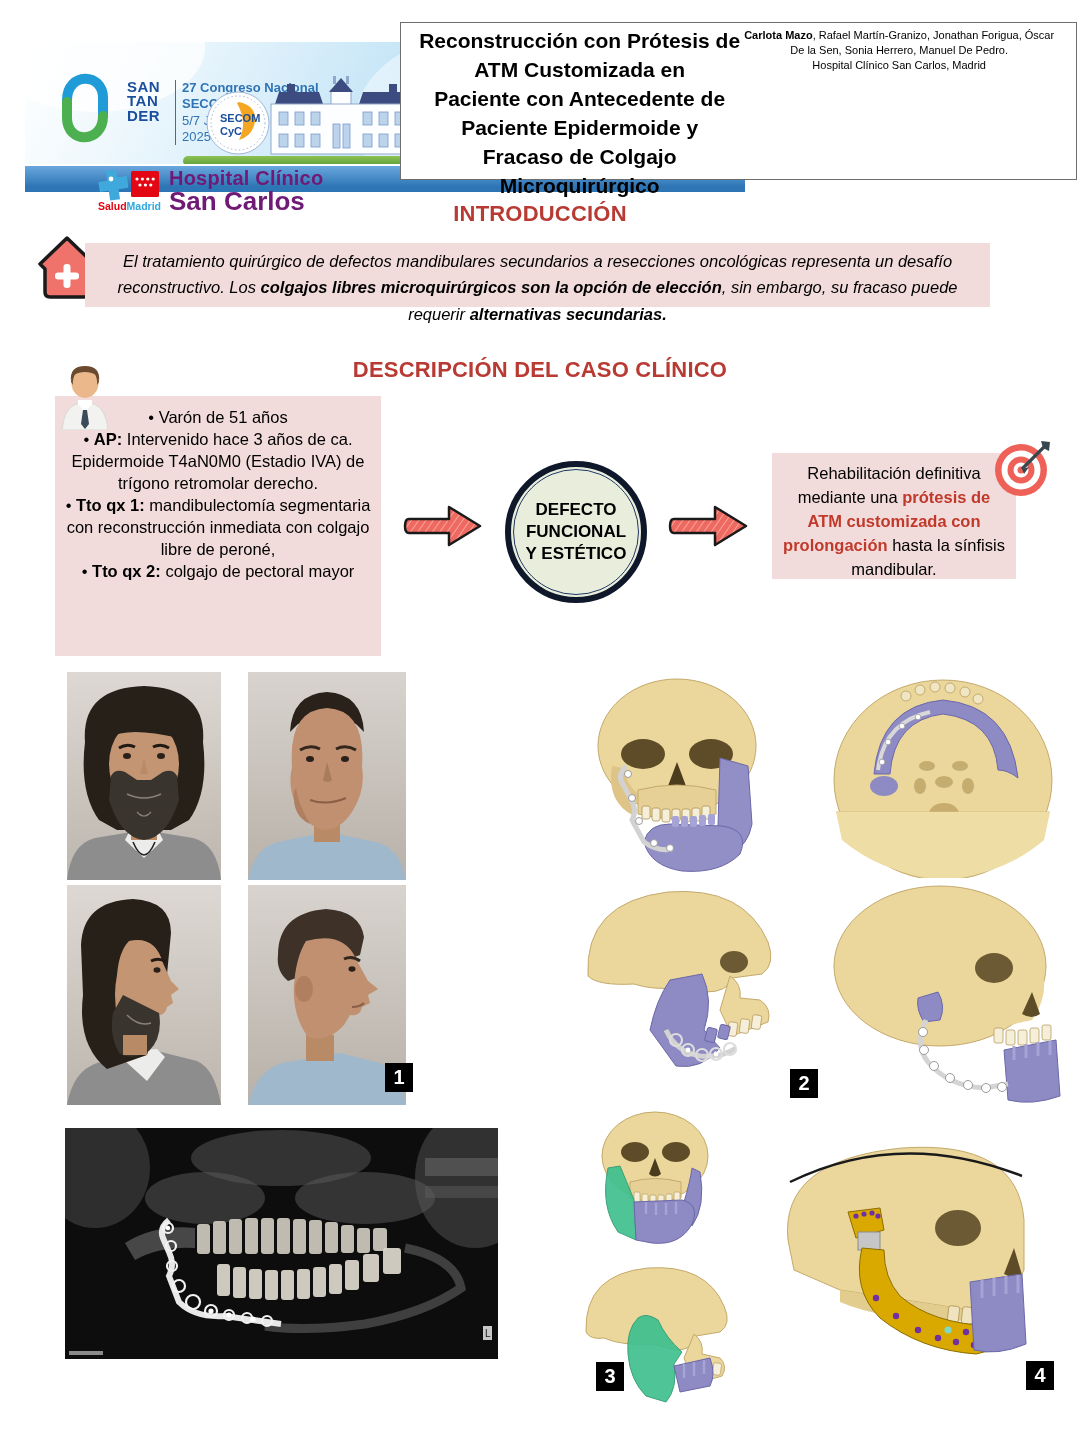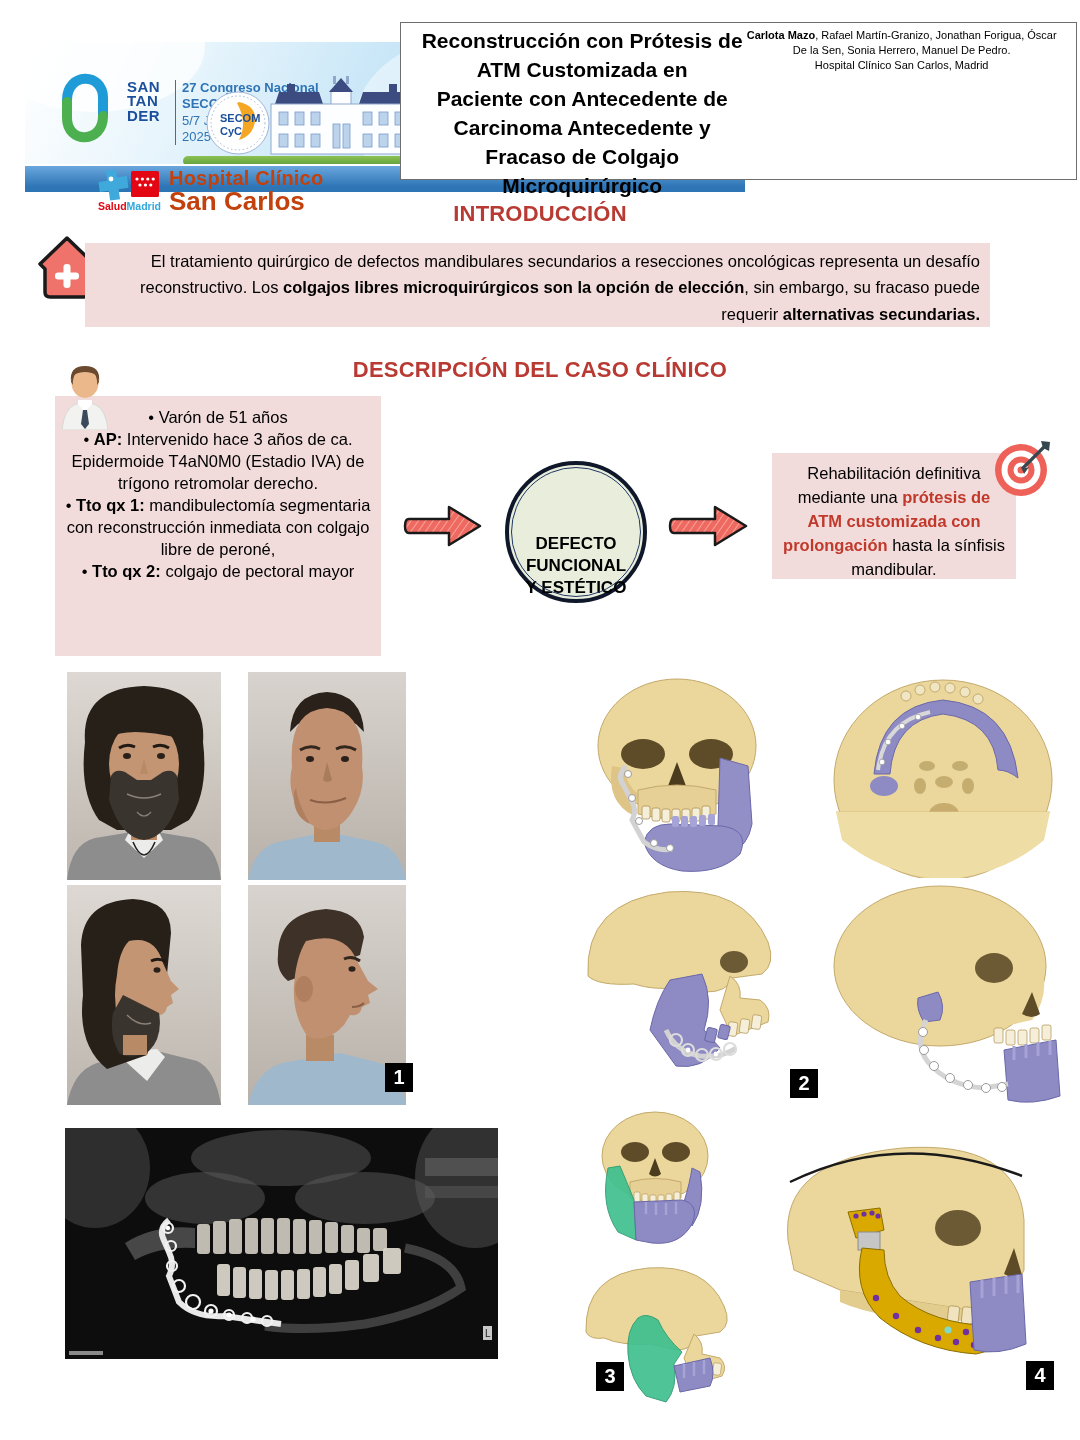--- a/index.html
+++ b/index.html
@@ -20,42 +20,42 @@
   .congress-txt b{font-weight:bold;}
 
   
   .titlebox{left:400px;top:22px;width:677px;height:158px;background:#fff;border:1.5px solid #6e6e6e;
             display:flex;flex-direction:row;justify-content:center;text-align:center;padding:4px 18px;box-sizing:border-box;}
   .title-main{font-weight:bold;font-size:21px;line-height:1.38;}
   .authors{font-size:11px;line-height:1.35;margin-top:1px;}
 
   
   .hosp{left:98px;top:168px;display:flex;align-items:flex-start;gap:7px;}
-  .hosp-txt{line-height:1;color:#c2410c;font-weight:bold;}
+  .hosp-txt{line-height:1;color:#701a75;font-weight:bold;}
   .hosp-l1{font-size:20px;letter-spacing:.2px;}
   .hosp-l2{font-size:26px;margin-top:0;}
   .saludmadrid{font-size:10.5px;font-weight:bold;margin-top:-2px;}
   .salud{color:#e30613;}.madrid{color:#2fa8dc;}
 
   
   .red-heading{color:#b83a33;font-weight:bold;font-size:22px;text-align:center;letter-spacing:.2px;}
 
   
   .pinkbox{background:#f2dcdb;box-sizing:border-box;}
-  .introbox{left:85px;top:243px;width:905px;height:84px;font-size:16.5px;line-height:1.6;
-            text-align:right;padding:5px 10px;}
+  .introbox{left:85px;top:243px;width:905px;height:64px;font-size:16.5px;line-height:1.6;
+            text-align:center;padding:5px 10px;font-style:italic;}
   .casebox{left:55px;top:396px;width:326px;height:260px;font-size:16.5px;line-height:1.33;
            text-align:center;padding:11px 6px 0 6px;}
   .outcomebox{left:772px;top:453px;width:244px;height:126px;font-size:16.5px;line-height:1.45;
               text-align:center;padding:9px 8px;}
   .redbold{color:#c0392b;font-weight:bold;}
 
   
   .defect-circle{left:505px;top:461px;width:142px;height:142px;border-radius:50%;
-      background:#e9eddc;border:4px solid #0f172a;display:flex;align-items:flex-end;justify-content:center;
+      background:#e9eddc;border:6px solid #0f172a;display:flex;align-items:center;justify-content:center;
       text-align:center;font-weight:bold;font-size:17px;line-height:1.3;box-sizing:border-box;}
   .defect-circle::before{content:"";position:absolute;inset:2px;border:1.5px solid #203864;border-radius:50%;}
 
   
   .figlabel{background:#000;color:#fff;font-weight:bold;font-size:20px;width:28px;height:29px;
             display:flex;align-items:center;justify-content:center;}
   .photo{overflow:hidden;}
   svg{display:block;}
 </style>
 </head>
@@ -121,21 +121,21 @@
         <rect x="126" y="8" width="8" height="8" fill="#3d4c80"></rect>
     </svg>
 
     <div class="banner-green"></div>
     <div class="banner-bluebar"></div>
   </div>
 
   <div class="abs titlebox">
     <div class="title-main">
       <div>Reconstrucción con Prótesis de ATM Customizada en</div>
-      <div>Paciente con Antecedente de Carcinoma Antecedente y</div>
+      <div>Paciente con Antecedente de Paciente Epidermoide y</div>
       <div>Fracaso de Colgajo Microquirúrgico</div>
     </div>
     <div class="authors">
       <b>Carlota Mazo</b><span>, Rafael Martín-Granizo, Jonathan Forigua, Óscar De la Sen, Sonia Herrero, Manuel De Pedro.</span>
       <div>Hospital Clínico San Carlos, Madrid</div>
     </div>
   </div>
 
   <div class="abs hosp">
     <div>

